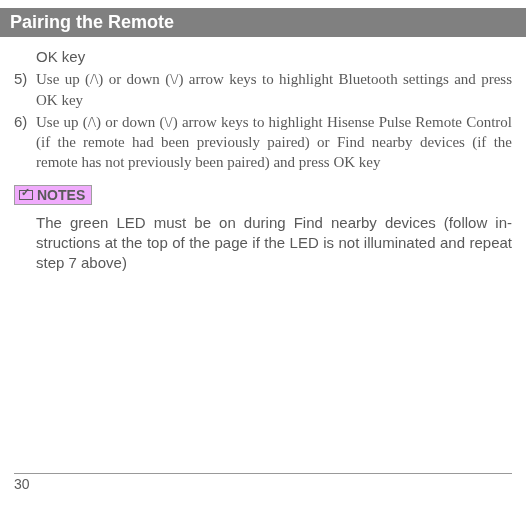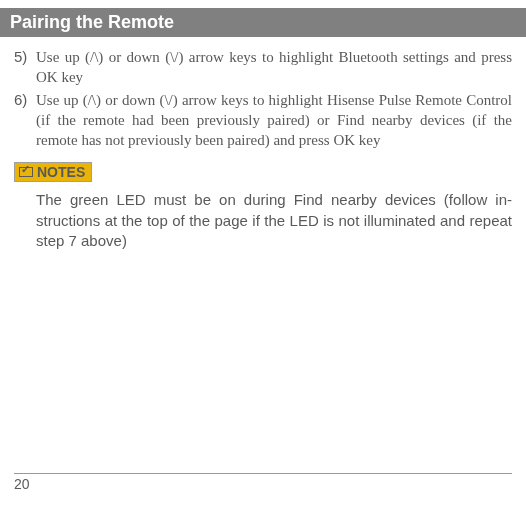--- a/index.html
+++ b/index.html
@@ -41,21 +41,21 @@
       flex: 0 0 22px;
     }
     .step-text {
       flex: 1;
       text-align: justify;
       font-family: Liberation Serif, serif;
     }
     .notes-box {
       margin: 10px 0 6px 14px;
       border: 1px solid #9f9f9f;
-      background: #eab308;
+      background: #f0abfc;
       display: inline-flex;
       align-items: center;
       padding: 1px 6px 1px 4px;
       font-weight: bold;
       font-size: 14px;
     }
     .notes-icon {
       width: 14px;
       height: 10px;
       border: 1px solid #595959;
@@ -89,37 +89,38 @@
     }
   </style>
 </head>
 <body>
 
 
 
 <div class="title-bar">Pairing the Remote</div>
 
 <div class="content">
+  <div class="indent">OK key</div>
 
   <div class="step">
     <div class="step-num">5)</div>
     <div class="step-text">Use up (/\) or down (\/) arrow keys to highlight Bluetooth settings and press OK key</div>
   </div>
 
   <div class="step">
     <div class="step-num">6)</div>
     <div class="step-text">Use up (/\) or down (\/) arrow keys to highlight Hisense Pulse Re­mote Control (if the remote had been previously paired) or Find nearby devices (if the remote has not previously been paired) and press OK key</div>
   </div>
 </div>
 
 <div class="notes-box">
   <span class="notes-icon"></span>
   <span>NOTES</span>
 </div>
 
 <div class="notes-text-block">The green LED must be on during Find nearby devices (follow in­structions at the top of the page if the LED is not illuminated and repeat step 7 above)</div>
 
 <div class="footer">
-  <span>20</span>
+  <span>30</span>
 </div>
 
 
 
 
 </body></html>

